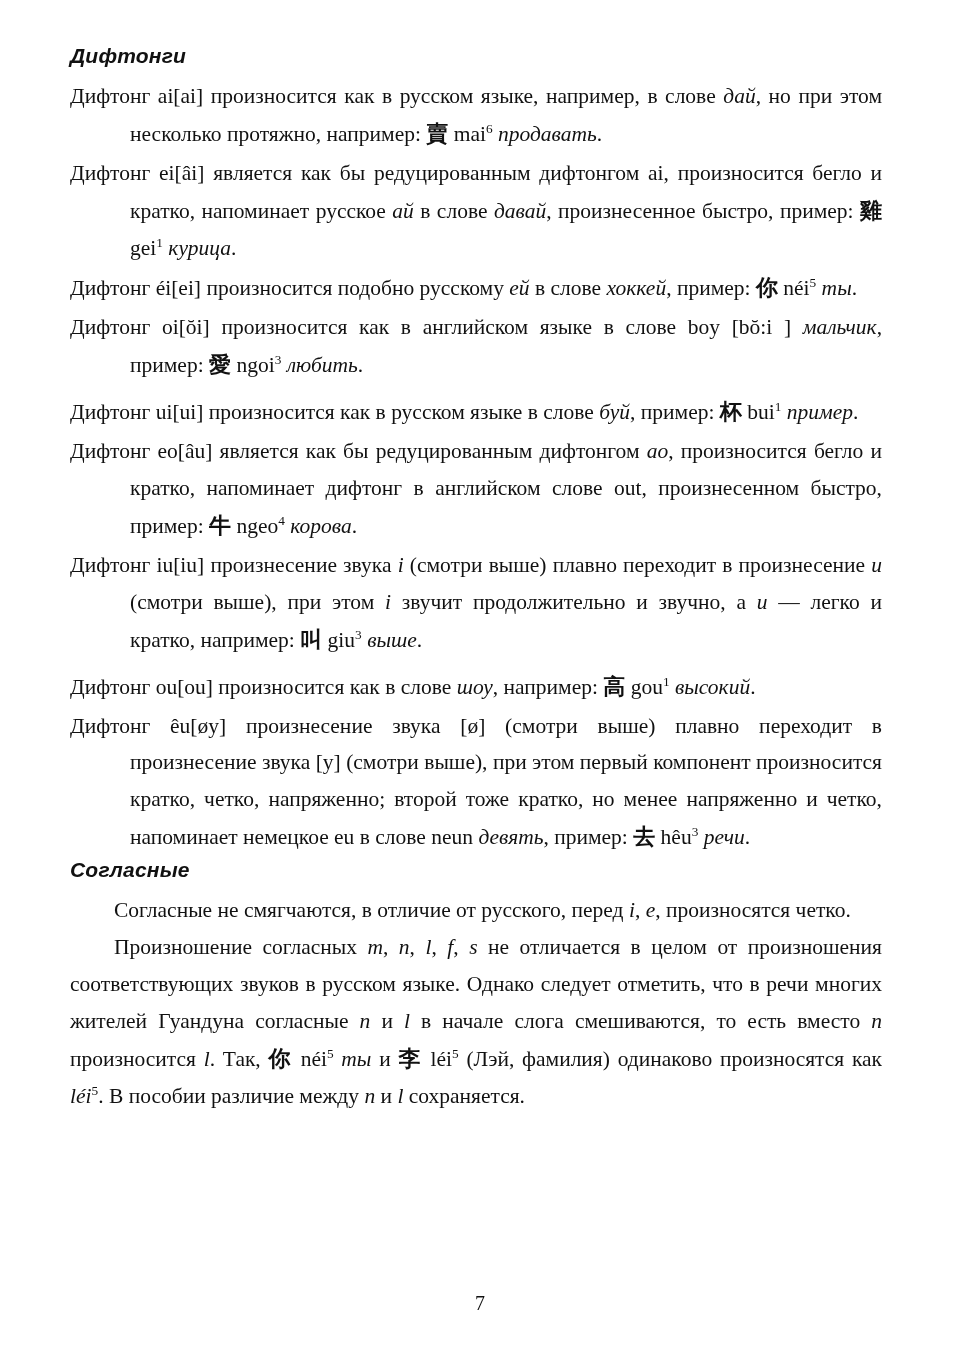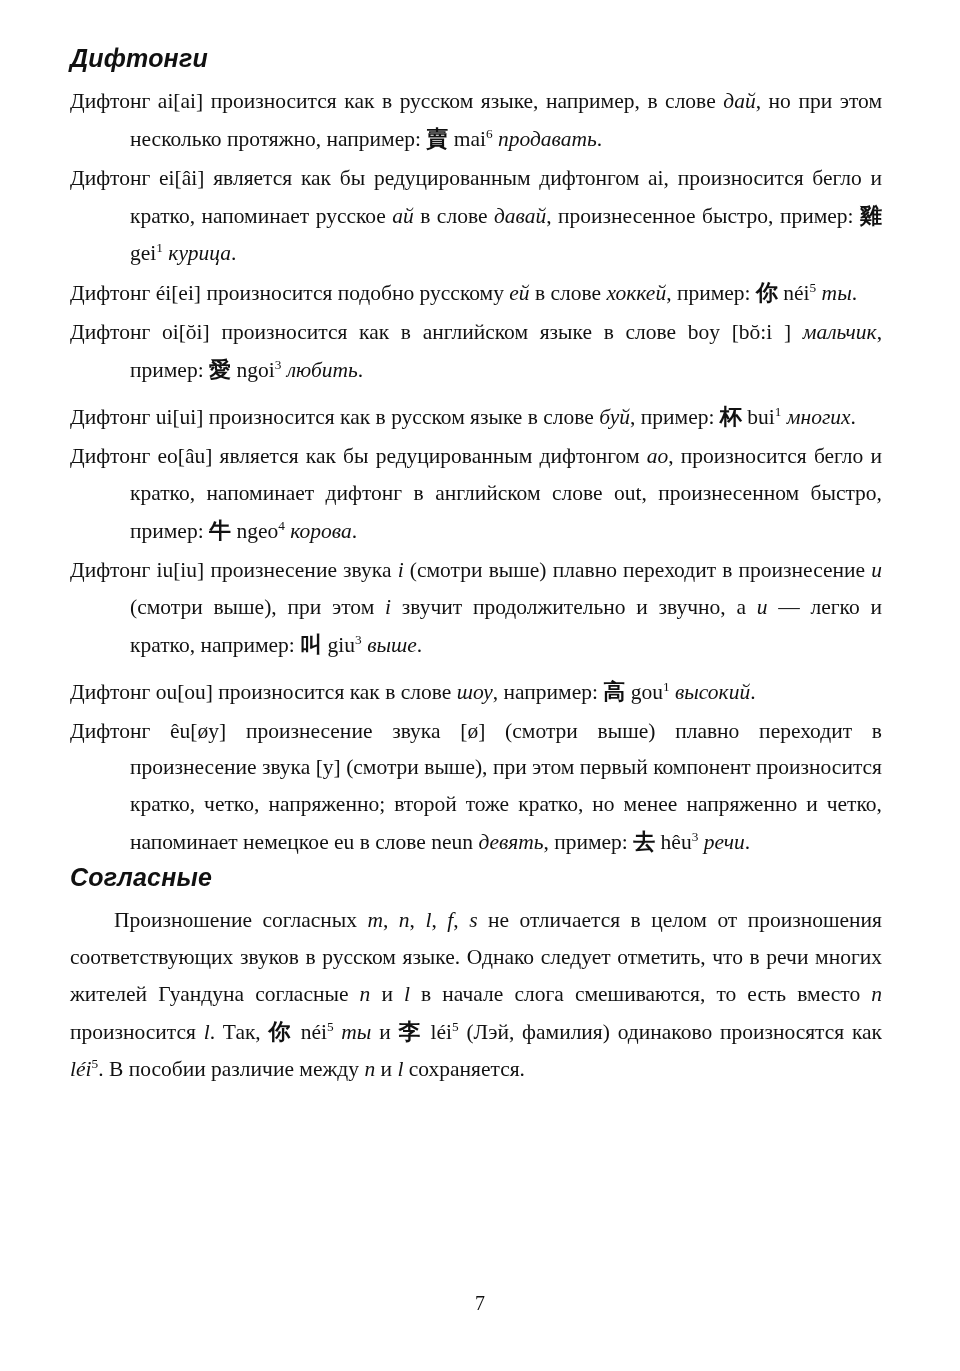--- a/index.html
+++ b/index.html
@@ -19,21 +19,21 @@
     overflow: hidden;
     box-sizing: border-box;
   }
   .content {
     position: absolute;
     left: 70px;
     top: 44px;
     width: 812px;
   }
   h2.section-heading {
-    font-size: 25px;
+    font-size: 21px;
     font-weight: bold;
     font-style: italic;
     font-family: "Liberation Sans", "DejaVu Sans", sans-serif;
     margin: 0 0 10px 0;
     letter-spacing: 0.2px;
   }
   .heading-consonants {
     margin-top: 64px;
   }
   
@@ -120,21 +120,21 @@
       <span class="lead">Дифтонг oi[ŏi]</span>
       <span>произносится как в английском языке в слове boy [bŏ:i ] </span><i>мальчик</i><span>, пример: </span><span class="han">愛</span>
       <span>ngoi</span><sup>3</sup>
       <i>любить</i><span>.</span>
     </p>
 
     <p class="entry gap-before">
       <span class="lead">Дифтонг ui[ui]</span>
       <span>произносится как в русском языке в слове </span><i>буй</i><span>, пример: </span><span class="han">杯</span>
       <span>bui</span><sup>1</sup>
-      <i>многих</i><span>.</span>
+      <i>пример</i><span>.</span>
     </p>
 
 
     <p class="entry">
       <span class="lead">Дифтонг eo[âu]</span>
       <span>является как бы редуцированным дифтонгом </span><i>ао</i><span>, произносится бегло и кратко, напоминает дифтонг в английском слове out, произнесенном быстро, пример: </span><span class="han">牛</span>
       <span>ngeo</span><sup>4</sup>
       <i>корова</i><span>.</span>
     </p>
 
@@ -154,20 +154,23 @@
 
     <p class="entry">
       <span class="lead">Дифтонг êu[øy]</span>
       <span>произнесение звука [ø] (смотри выше) плавно переходит в произнесение звука [y] (смотри выше), при этом первый компонент произносится кратко, четко, напряженно; второй тоже кратко, но менее напряженно и четко, напоминает немецкое eu в слове neun </span><i>девять</i><span>, пример: </span><span class="han">去</span>
       <span>hêu</span><sup>3</sup>
       <i>речи</i><span>.</span>
     </p>
 
     <h2 class="section-heading heading-consonants">Согласные</h2>
 
+    <p class="para indent">
+      <span>Согласные не смягчаются, в отличие от русского, перед </span><i>i</i><span>, </span><i>e</i><span>, произносятся четко.</span>
+    </p>
 
     <p class="para indent">
       <span>Произношение согласных </span><i>m</i><span>, </span><i>n</i><span>, </span><i>l</i><span>, </span><i>f</i><span>, </span><i>s</i><span> не отличается в целом от произношения соответствующих звуков в русском языке. Однако следует отметить, что в речи многих жителей Гуандуна согласные </span><i>n</i><span> и </span><i>l</i><span> в начале слога смешиваются, то есть вместо </span><i>n</i><span> произносится </span><i>l</i><span>. Так, </span><span class="han">你</span>
       <span>néi</span><sup>5</sup>
       <i>ты</i><span> и </span><span class="han">李</span>
       <span>léi</span><sup>5</sup><span> (Лэй, фамилия) одинаково произносятся как </span><i>léi</i><sup>5</sup><span>. В пособии различие между </span><i>n</i><span> и </span><i>l</i><span> сохраняется.</span>
     </p>
 
   </div>
 

